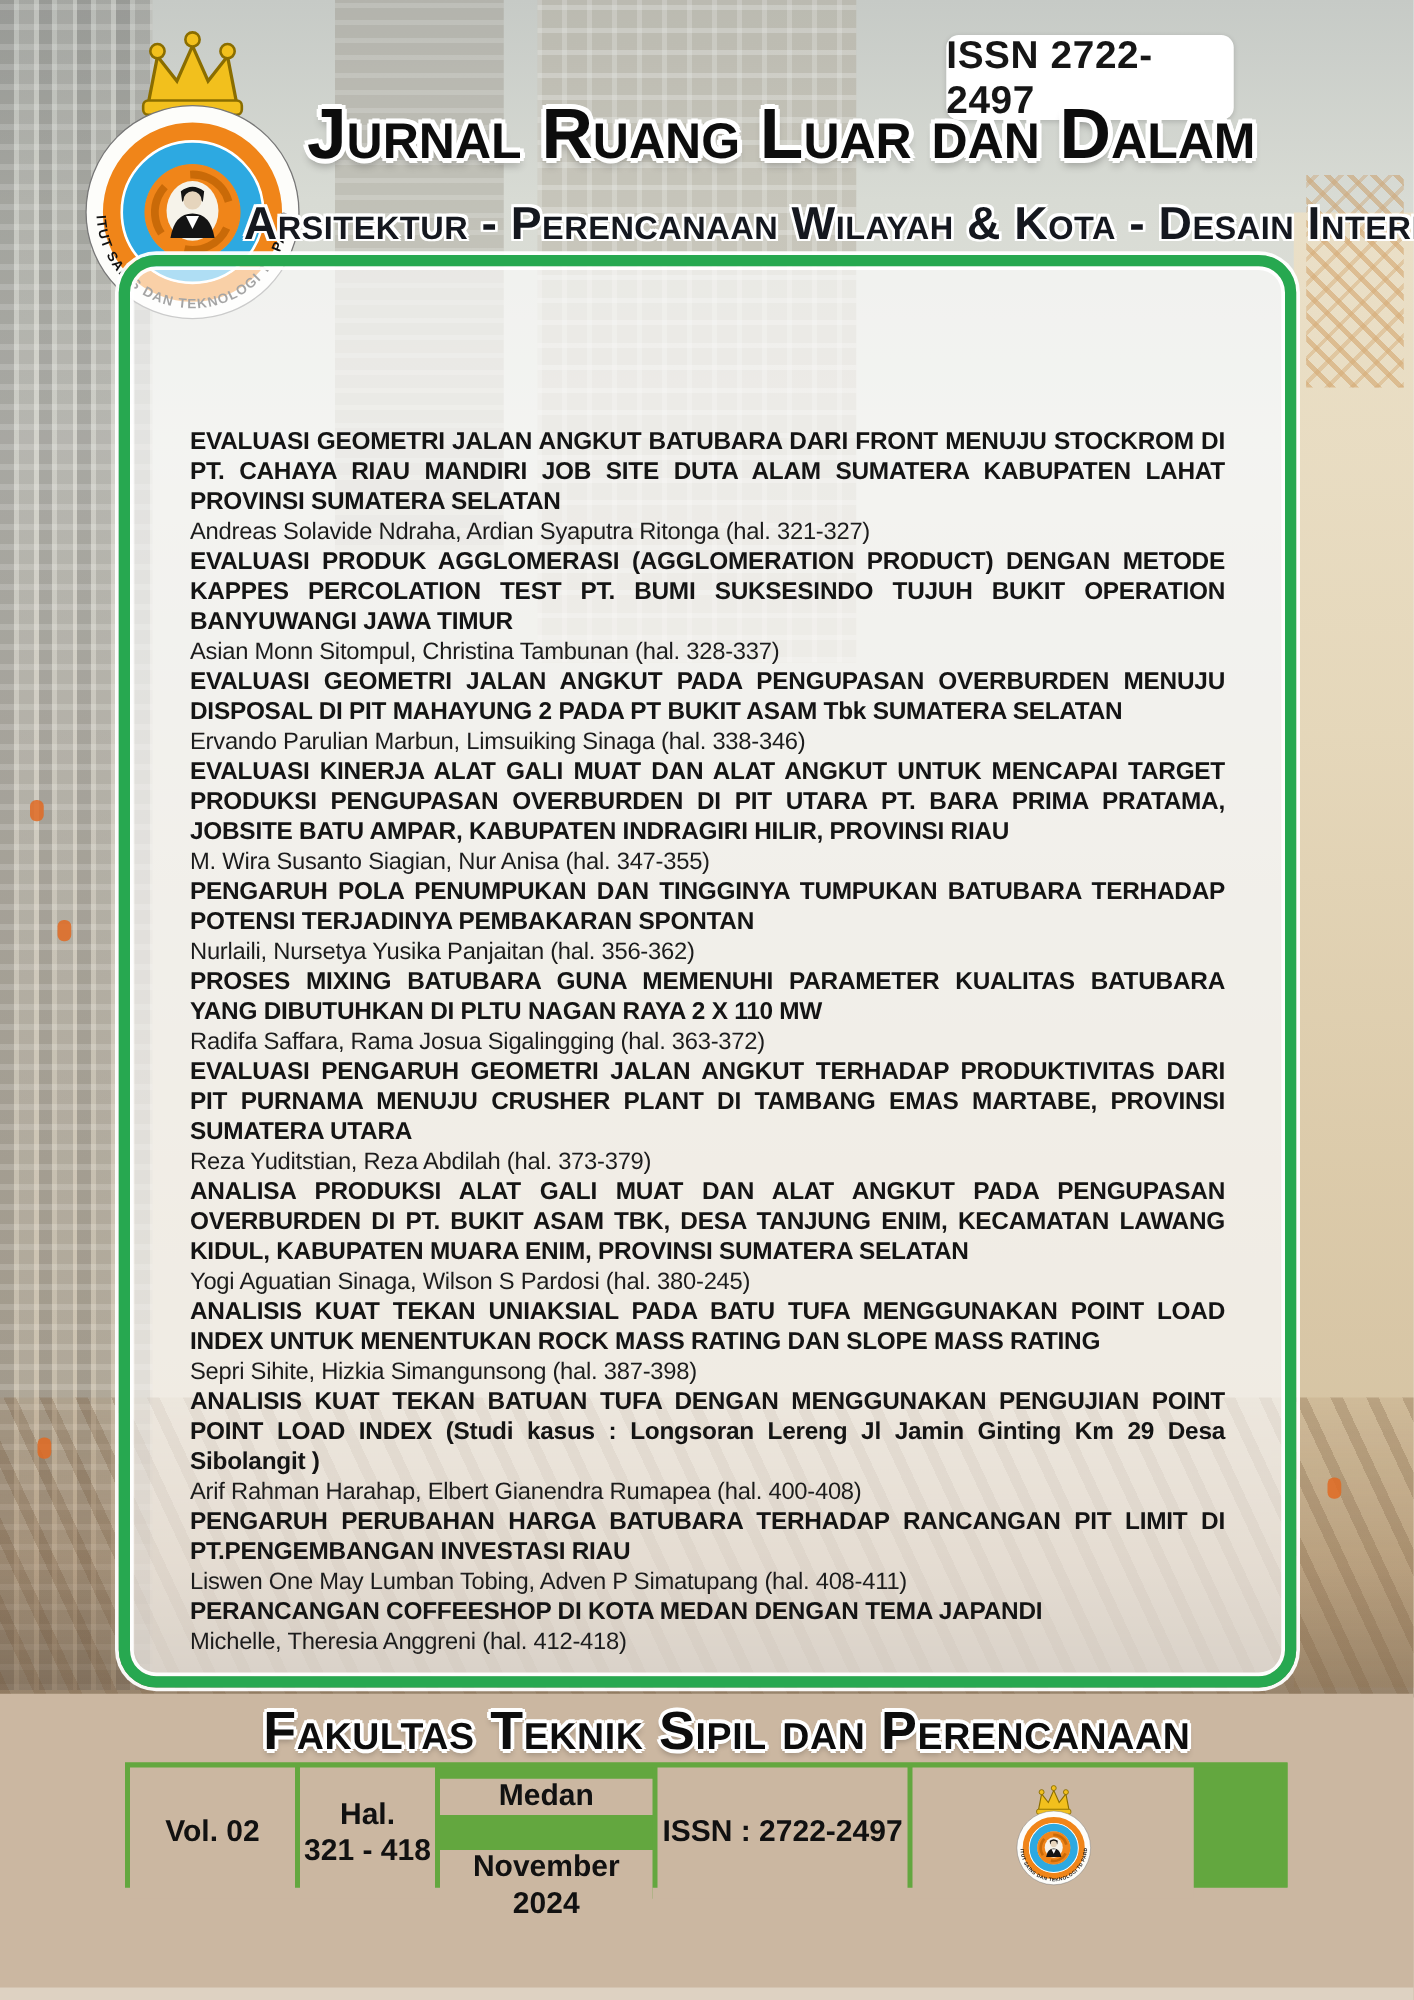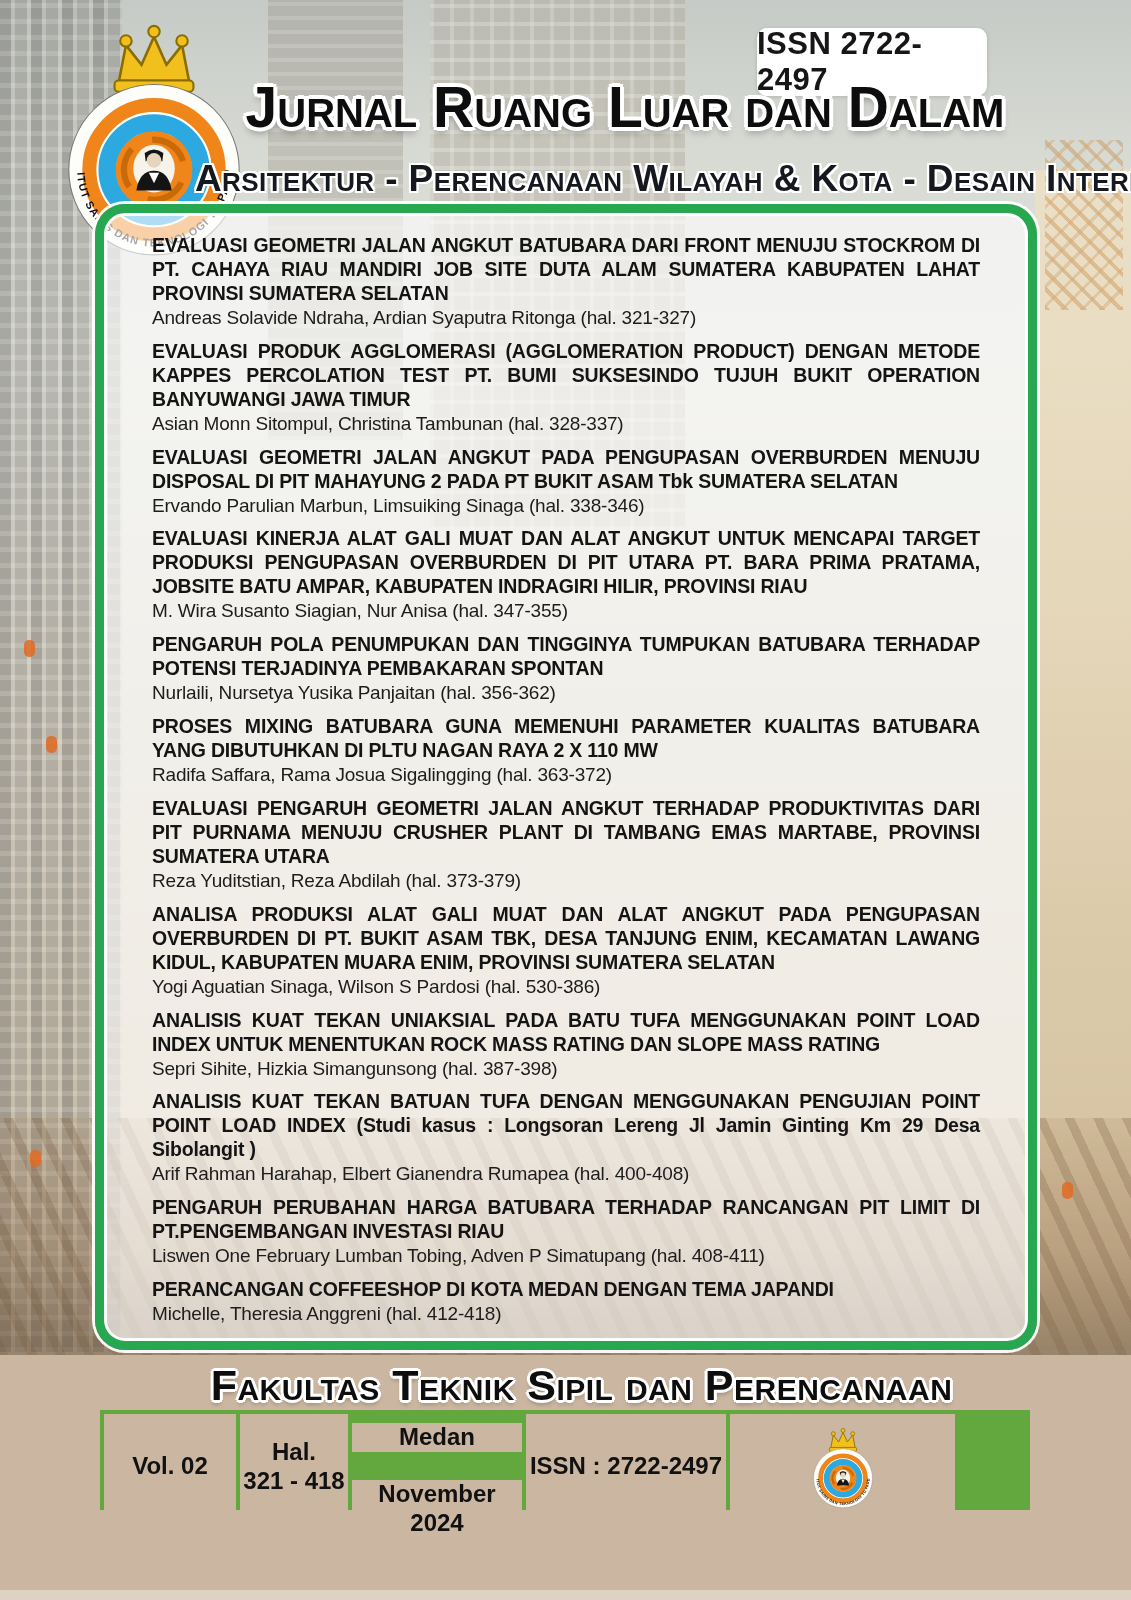--- a/index.html
+++ b/index.html
@@ -79,21 +79,21 @@
   .logo{position:absolute;left:50px;top:16px;}
   
   .toc-box{
     position:absolute;left:95px;top:204px;width:942px;height:1146px;
     border:9px solid var(--box-green);border-radius:30px;
     background:rgba(255,255,255,.62);
     box-shadow:0 0 0 3px rgba(255,255,255,.95), inset 0 0 0 3px rgba(255,255,255,.95);
     padding:20px 48px 16px 48px;
   }
   .articles{
-    height:100%;display:flex;flex-direction:column;justify-content:space-between;
+    height:100%;display:flex;flex-direction:column;justify-content:flex-end;
   }
   .article-title{
     font-size:19.5px;font-weight:bold;line-height:24px;color:var(--ink);
     text-align:justify;letter-spacing:-0.2px;
   }
   .article-authors{
     font-size:19px;line-height:23px;color:#1c1c1c;margin-top:1px;letter-spacing:-0.2px;
   }
   
   .footer{
@@ -211,36 +211,36 @@
     <div class="article-authors">Radifa Saffara, Rama Josua Sigalingging (hal. 363-372)</div>
   </div>
 
   <div class="article">
     <div class="article-title">EVALUASI PENGARUH GEOMETRI JALAN ANGKUT TERHADAP PRODUKTIVITAS DARI PIT PURNAMA MENUJU CRUSHER PLANT DI TAMBANG EMAS MARTABE, PROVINSI SUMATERA UTARA</div>
     <div class="article-authors">Reza Yuditstian, Reza Abdilah (hal. 373-379)</div>
   </div>
 
   <div class="article">
     <div class="article-title">ANALISA PRODUKSI ALAT GALI MUAT DAN ALAT ANGKUT PADA PENGUPASAN OVERBURDEN DI PT. BUKIT ASAM TBK, DESA TANJUNG ENIM, KECAMATAN LAWANG KIDUL, KABUPATEN MUARA ENIM, PROVINSI SUMATERA SELATAN</div>
-    <div class="article-authors">Yogi Aguatian Sinaga, Wilson S Pardosi (hal. 530-386)</div>
+    <div class="article-authors">Yogi Aguatian Sinaga, Wilson S Pardosi (hal. 380-245)</div>
   </div>
 
   <div class="article">
     <div class="article-title">ANALISIS KUAT TEKAN UNIAKSIAL PADA BATU TUFA MENGGUNAKAN POINT LOAD INDEX UNTUK MENENTUKAN ROCK MASS RATING DAN SLOPE MASS RATING</div>
     <div class="article-authors">Sepri Sihite, Hizkia Simangunsong (hal. 387-398)</div>
   </div>
 
   <div class="article">
     <div class="article-title">ANALISIS KUAT TEKAN BATUAN TUFA DENGAN  MENGGUNAKAN PENGUJIAN POINT POINT LOAD INDEX (Studi kasus : Longsoran Lereng Jl Jamin Ginting Km 29 Desa Sibolangit )</div>
     <div class="article-authors">Arif Rahman Harahap, Elbert Gianendra Rumapea (hal. 400-408)</div>
   </div>
 
   <div class="article">
     <div class="article-title">PENGARUH PERUBAHAN HARGA BATUBARA TERHADAP RANCANGAN PIT LIMIT DI PT.PENGEMBANGAN INVESTASI RIAU</div>
-    <div class="article-authors">Liswen One February Lumban Tobing, Adven P Simatupang  (hal. 408-411)</div>
+    <div class="article-authors">Liswen One May Lumban Tobing, Adven P Simatupang  (hal. 408-411)</div>
   </div>
 
   <div class="article">
     <div class="article-title">PERANCANGAN COFFEESHOP DI KOTA MEDAN DENGAN TEMA JAPANDI</div>
     <div class="article-authors">Michelle, Theresia Anggreni  (hal. 412-418)</div>
   </div>
 </div>
 </div>
 
 <div class="footer">

